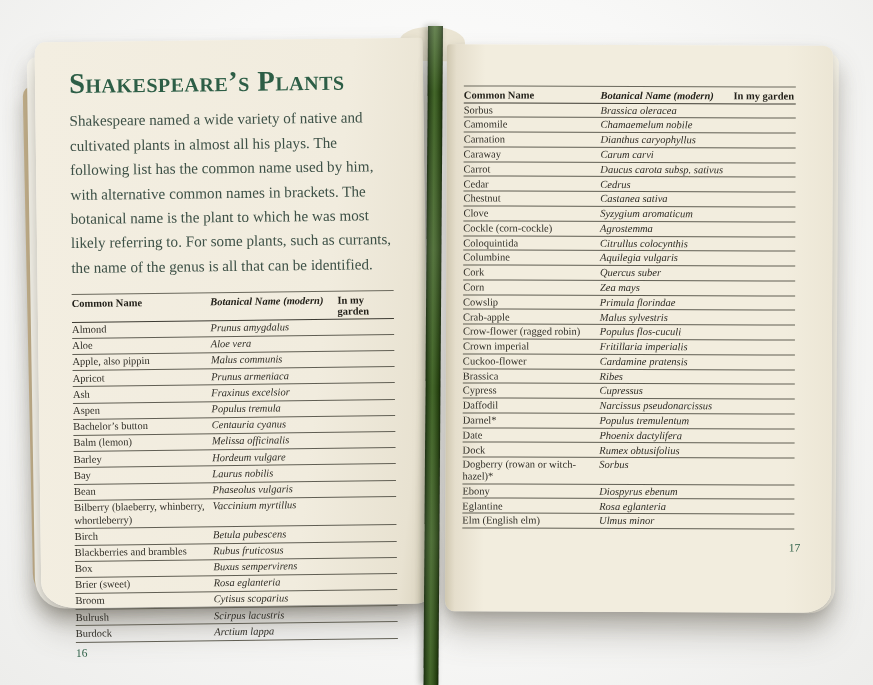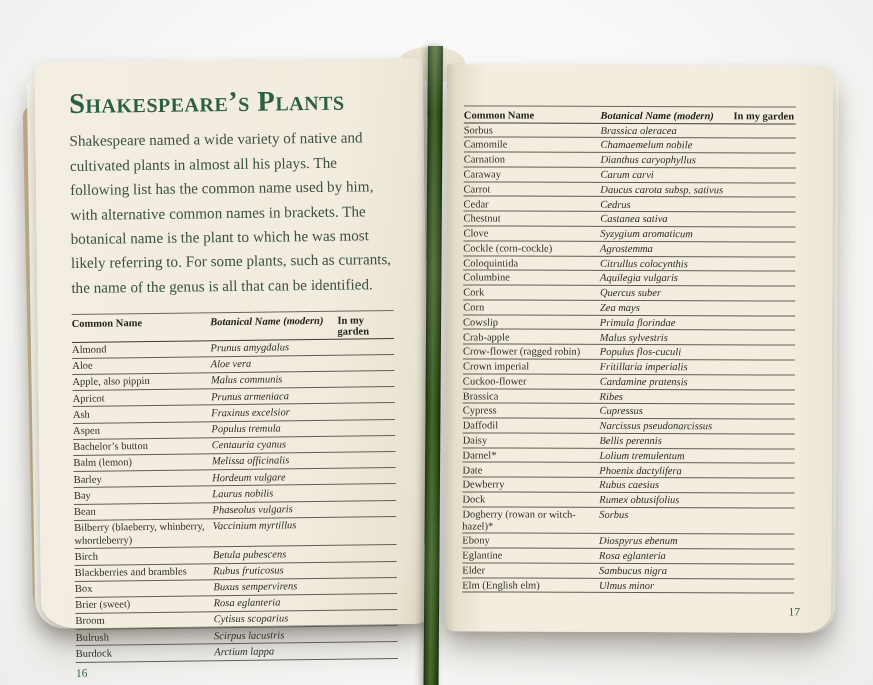--- a/index.html
+++ b/index.html
@@ -1,21 +1,21 @@
 <!DOCTYPE html>
 <html><head>
 <meta charset="utf-8">
 <style>
   html,body{margin:0;padding:0;}
   body{
     width:873px;height:685px;overflow:hidden;position:relative;
     background:radial-gradient(ellipse at 50% 42%, #ffffff 0%, #f8f8f7 55%, #ededeb 100%);
     font-family:"Liberation Serif","DejaVu Serif",serif;
   }
-  .book{position:absolute;inset:0;margin-top:20px;}
+  .book{position:absolute;inset:0;}
 
   
   .edge-tan-left{
     position:absolute;left:28px;top:82px;width:398px;height:516px;
     background:#c9b58e;border-radius:10px 0 18px 28px;
     transform:rotate(-1.2deg);z-index:1;
     box-shadow:0 14px 20px rgba(90,85,70,.28);
   }
   .edge-white-left{
     position:absolute;left:31px;top:54px;width:396px;height:552px;
@@ -336,62 +336,47 @@
               <span class="c-common">Cypress</span>
               <span class="c-bot">Cupressus</span>
               <span class="c-garden"></span>
             </div>
             <div class="trow">
               <span class="c-common">Daffodil</span>
               <span class="c-bot">Narcissus pseudonarcissus</span>
               <span class="c-garden"></span>
             </div>
             <div class="trow">
-              <span class="c-common">Daisy</span>
-              <span class="c-bot">Bellis perennis</span>
-              <span class="c-garden"></span>
-            </div>
-            <div class="trow">
               <span class="c-common">Darnel*</span>
-              <span class="c-bot">Lolium tremulentum</span>
+              <span class="c-bot">Populus tremulentum</span>
               <span class="c-garden"></span>
             </div>
             <div class="trow">
               <span class="c-common">Date</span>
               <span class="c-bot">Phoenix dactylifera</span>
               <span class="c-garden"></span>
             </div>
             <div class="trow">
-              <span class="c-common">Dewberry</span>
-              <span class="c-bot">Rubus caesius</span>
-              <span class="c-garden"></span>
-            </div>
-            <div class="trow">
               <span class="c-common">Dock</span>
               <span class="c-bot">Rumex obtusifolius</span>
               <span class="c-garden"></span>
             </div>
             <div class="trow">
               <span class="c-common">Dogberry (rowan or witch-hazel)*</span>
               <span class="c-bot">Sorbus</span>
               <span class="c-garden"></span>
             </div>
             <div class="trow">
               <span class="c-common">Ebony</span>
               <span class="c-bot">Diospyrus ebenum</span>
               <span class="c-garden"></span>
             </div>
             <div class="trow">
               <span class="c-common">Eglantine</span>
               <span class="c-bot">Rosa eglanteria</span>
-              <span class="c-garden"></span>
-            </div>
-            <div class="trow">
-              <span class="c-common">Elder</span>
-              <span class="c-bot">Sambucus nigra</span>
               <span class="c-garden"></span>
             </div>
             <div class="trow">
               <span class="c-common">Elm (English elm)</span>
               <span class="c-bot">Ulmus minor</span>
               <span class="c-garden"></span>
             </div>
           </div>
       </div>
 

